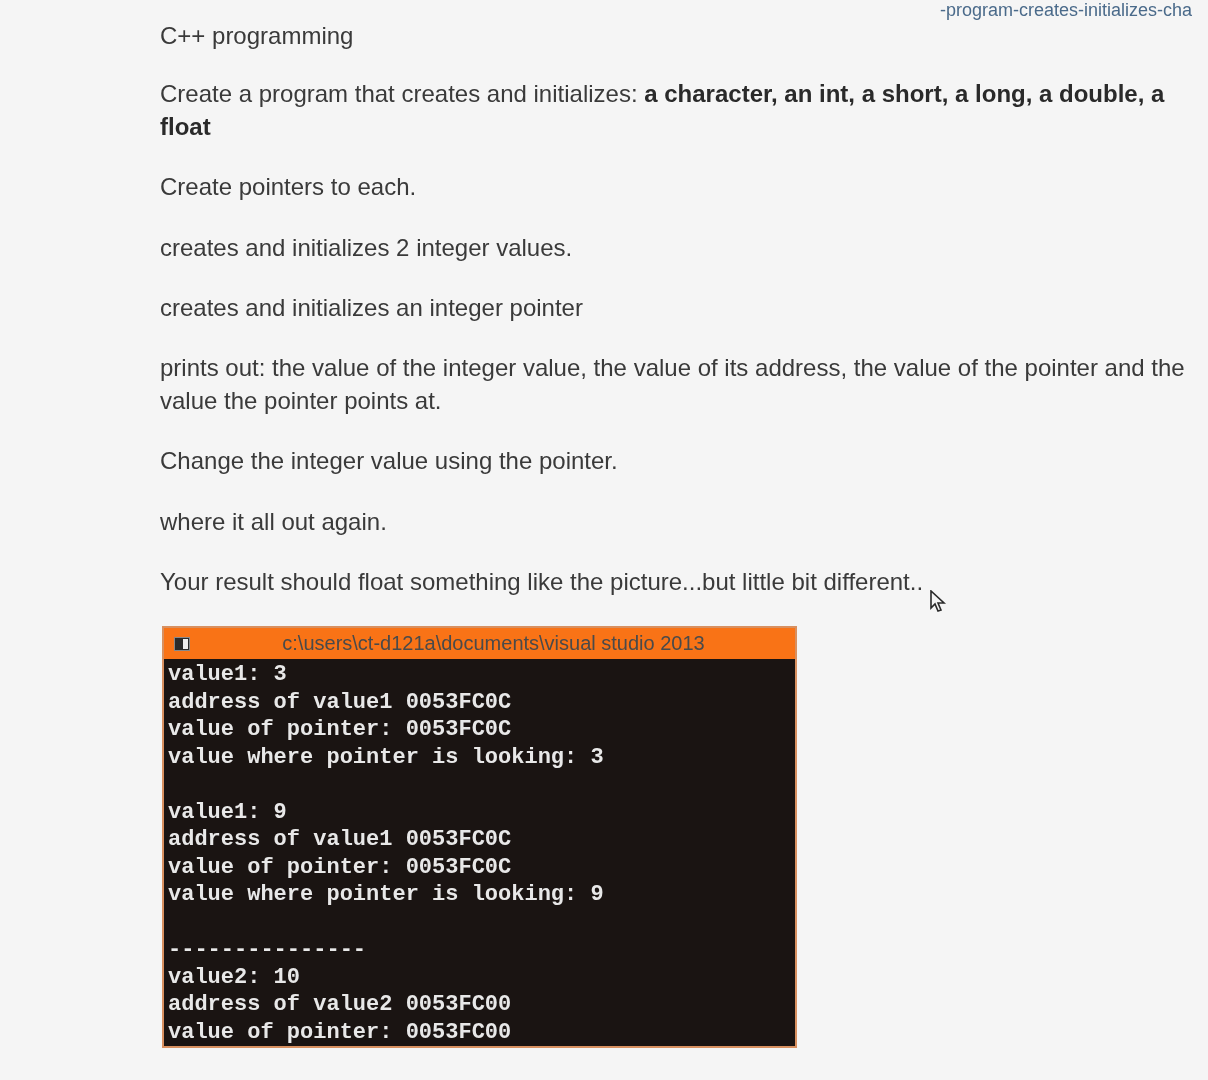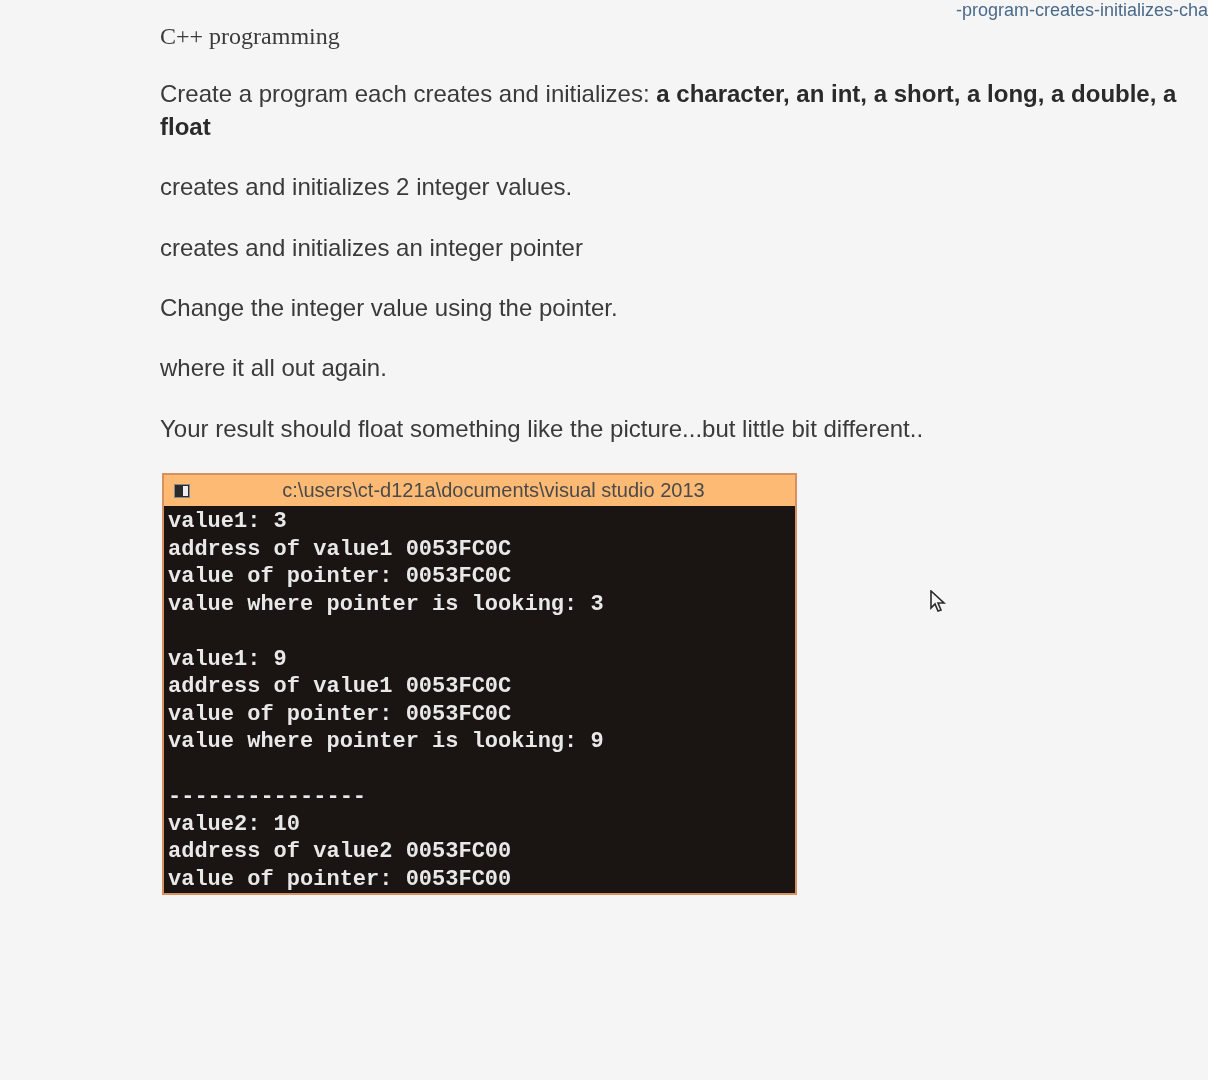--- a/index.html
+++ b/index.html
@@ -7,49 +7,49 @@
       width: 1208px;
       height: 1080px;
       background: #f5f5f5;
       font-family: Arial, Helvetica, sans-serif;
       position: relative;
       overflow: hidden;
     }
     .url-fragment {
       position: absolute;
       top: 0;
-      right: 0;
+      right: 16px;
       color: #4a6a8a;
       font-size: 18px;
       white-space: nowrap;
     }
     .content {
       padding: 20px 20px 0 160px;
       color: #3a3a3a;
     }
     .content p {
       font-size: 24px;
       line-height: 1.35;
       margin-bottom: 28px;
       font-weight: 400;
     }
-    .content p.tight { margin-bottom: 26px; font-family: Liberation Serif, serif; }
+    .content p.tight { margin-bottom: 26px; }
     .content strong {
       font-weight: 700;
       color: #2a2a2a;
     }
     .console-window {
       margin-left: 2px;
       margin-top: 14px;
       width: 635px;
       border: 2px solid #d89060;
       background: #1a1412;
     }
     .console-titlebar {
-      background: #fdba74;
+      background: #f97316;
       color: #4a4a4a;
       font-size: 20px;
       padding: 4px 10px;
       display: flex;
       align-items: center;
     }
     .console-titlebar .icon {
       width: 16px;
       height: 14px;
       background: #2a2a2a;
@@ -84,24 +84,26 @@
     }
   </style>
 </head>
 <body>
 
 <div class="url-fragment">-program-creates-initializes-cha</div>
 
 <div class="content">
   <p class="tight">C++ programming</p>
   <p>
-    <span>Create a program each creates and initializes: </span><strong>a character, an int, a short, a long, a double, a float</strong>
+    <span>Create a program that creates and initializes: </span><strong>a character, an int, a short, a long, a double, a float</strong>
   </p>
+  <p>Create pointers to each.</p>
   <p>creates and initializes 2 integer values.</p>
   <p>creates and initializes an integer pointer</p>
+  <p>prints out: the value of the integer value, the value of its address, the value of the pointer and the value the pointer points at.</p>
   <p>Change the integer value using the pointer.</p>
   <p>where it all out again.</p>
   <p>Your result should float something like the picture...but little bit different..</p>
 
   <div class="console-window">
     <div class="console-titlebar">
       <span class="icon"></span>
       <span class="title-text">c:\users\ct-d121a\documents\visual studio 2013</span>
     </div>
     <div class="console-body" id="console-body">value1: 3

